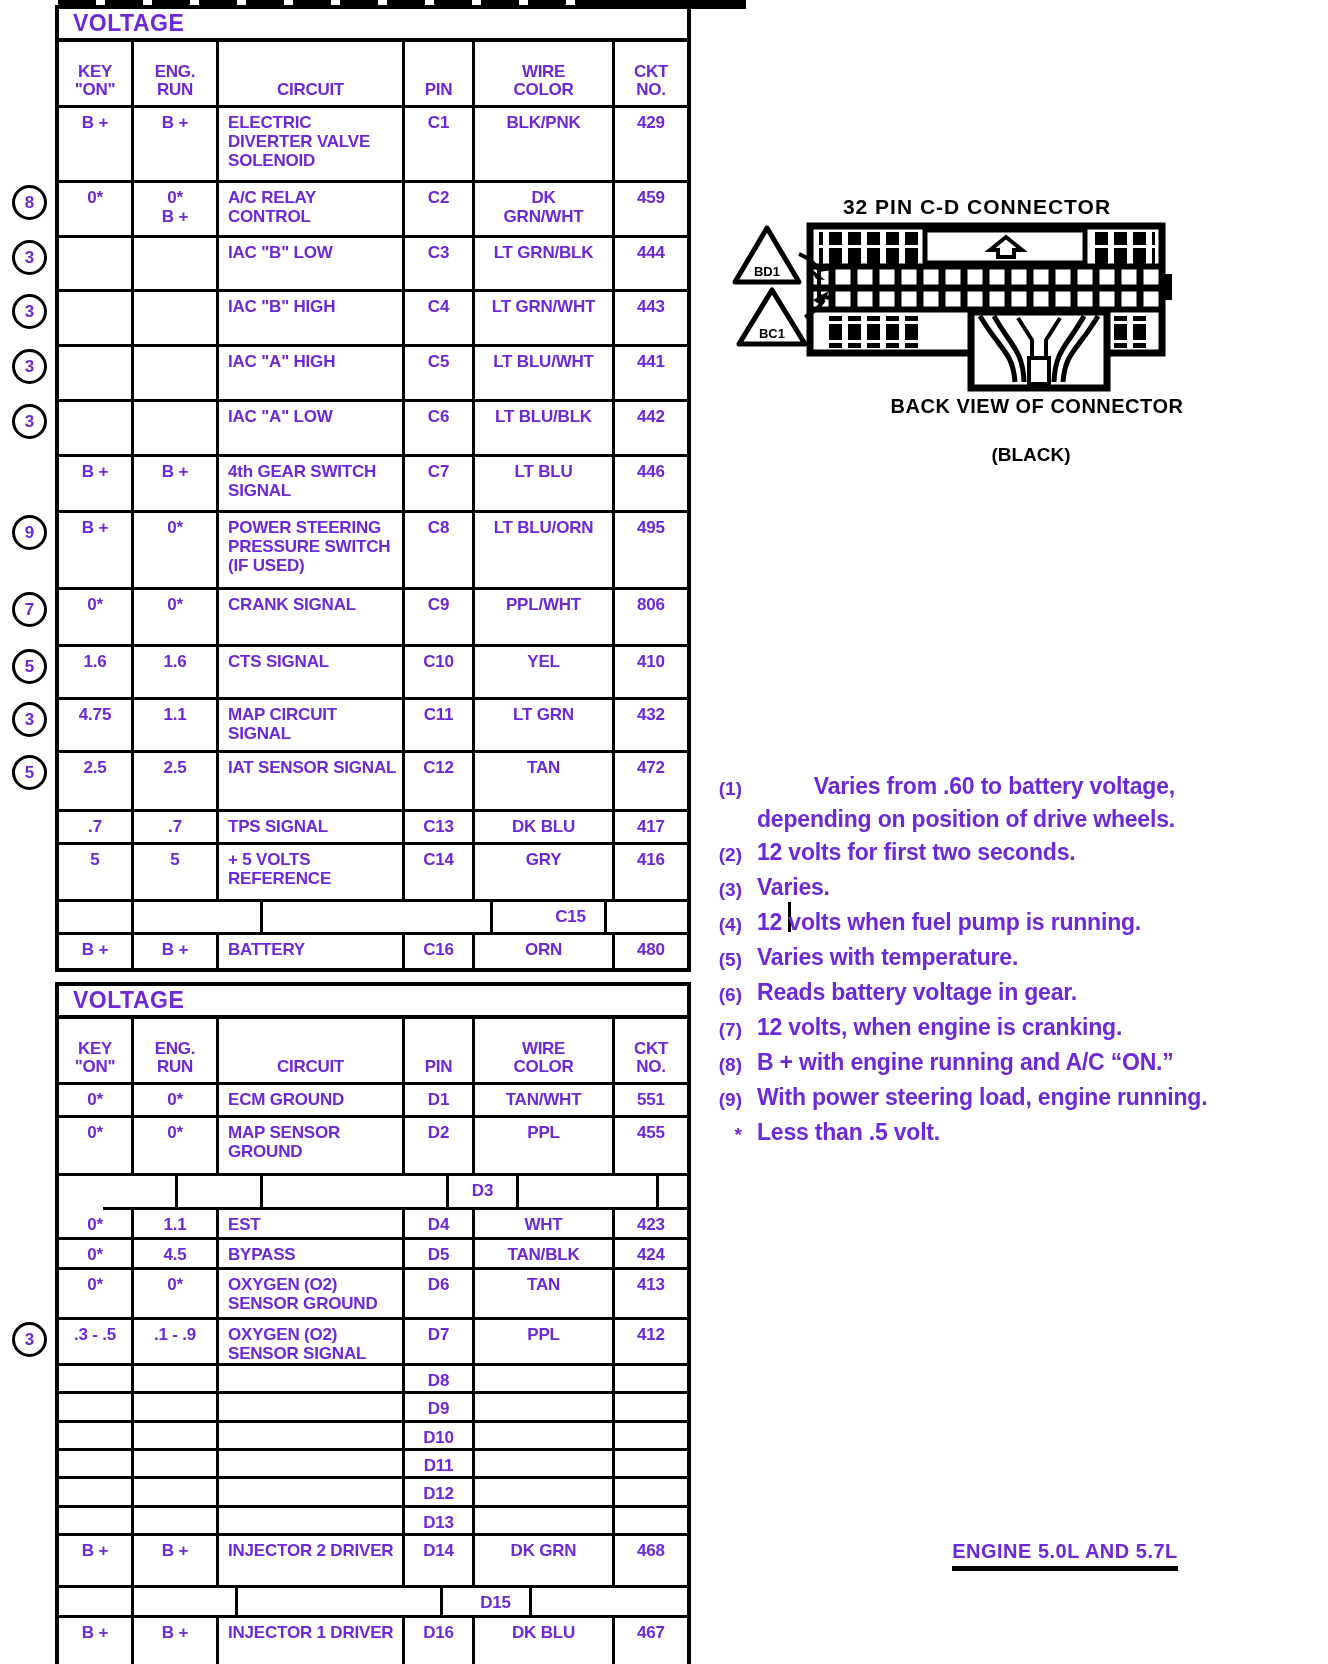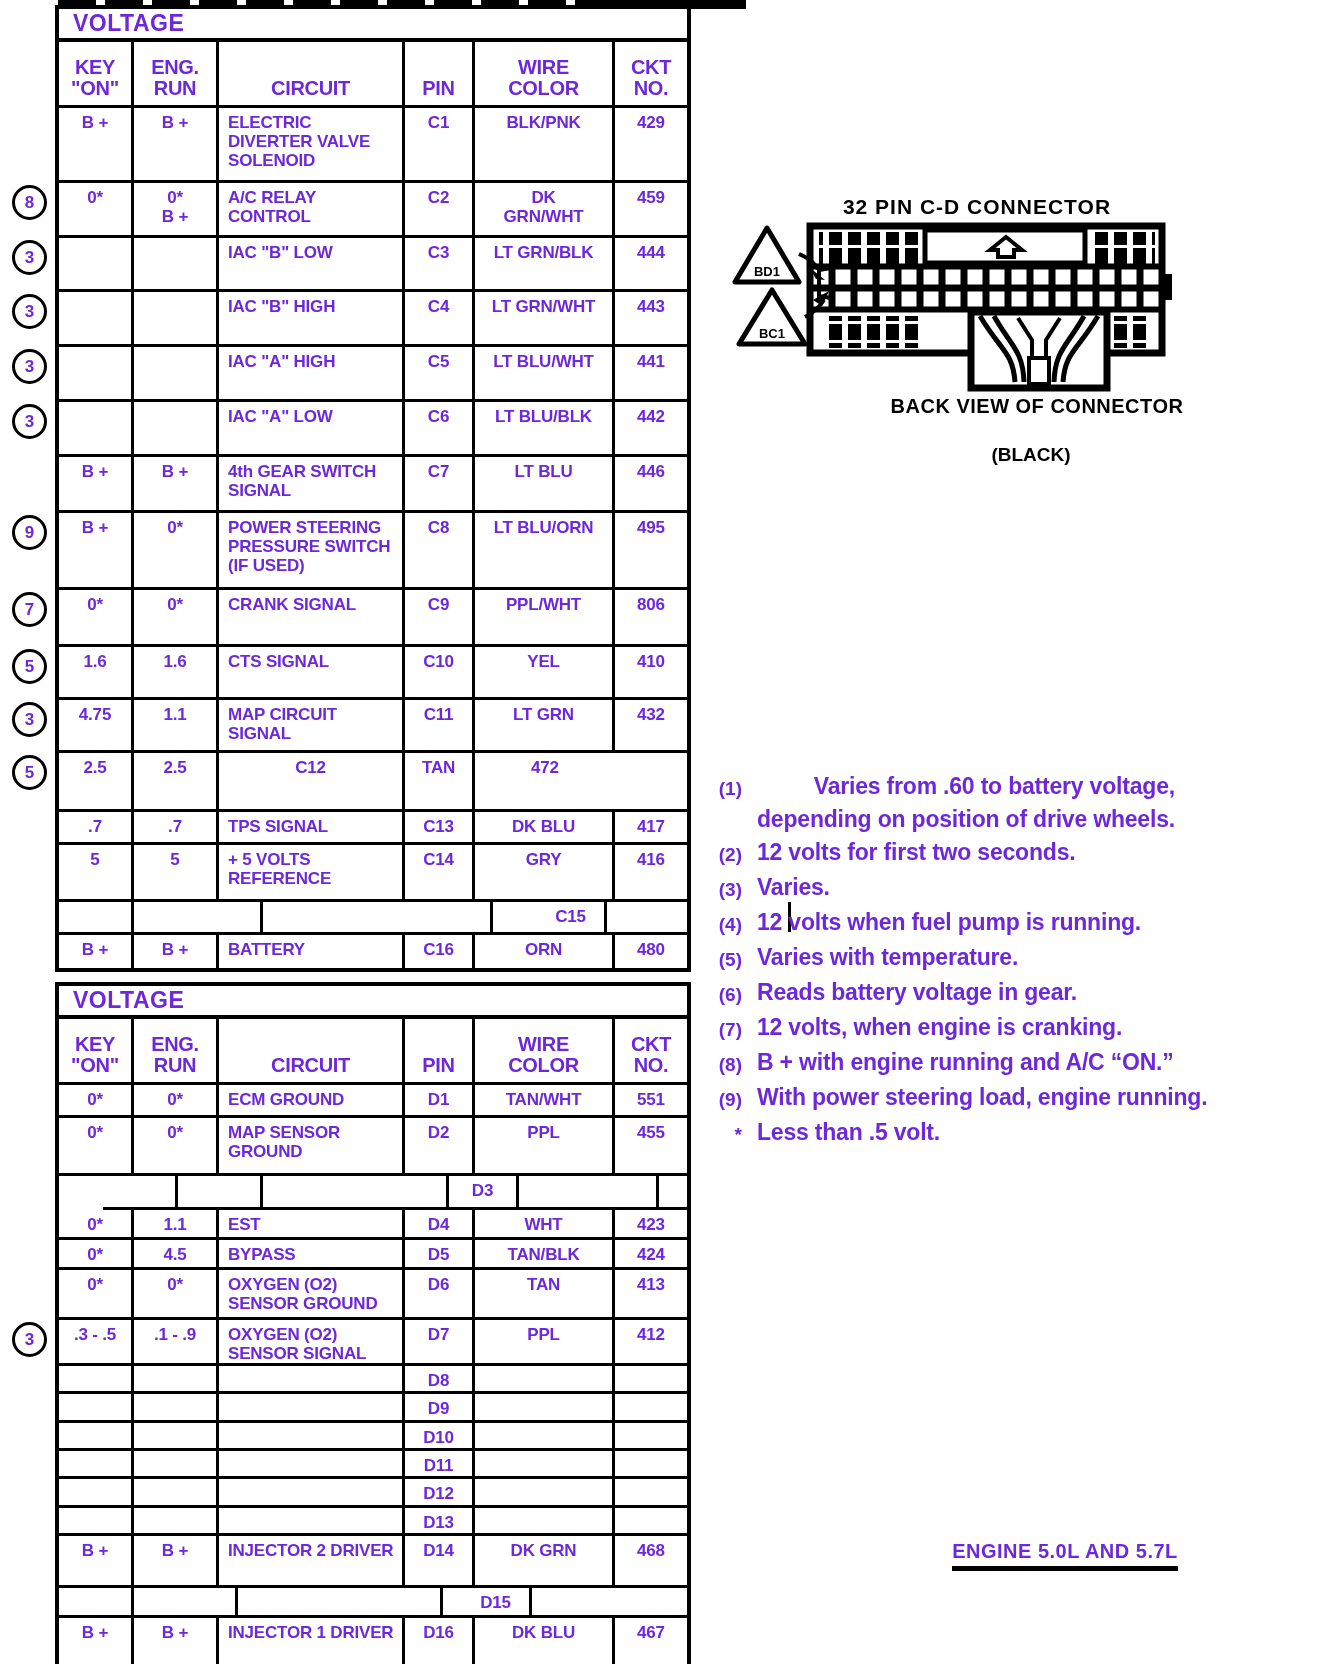--- a/index.html
+++ b/index.html
@@ -20,21 +20,21 @@
   .tgrid{border:4px solid #000;margin-top:-4px;box-sizing:border-box;background:#fff;}
   .trow{display:grid;grid-template-columns:75px 85px 186px 70px 140px 72px;
         position:relative;border-bottom:3px solid #000;box-sizing:border-box;overflow:visible;}
   .trow:last-child{border-bottom:none;}
   .tcell{border-right:3px solid #000;box-sizing:border-box;padding-top:5px;text-align:center;
          font-weight:bold;font-size:17px;letter-spacing:-.2px;line-height:1.12;white-space:pre-line;overflow:hidden;}
   .tcell:last-child{border-right:none;}
   .c-circ{text-align:left;padding-left:9px;padding-right:4px;}
   .header{height:66px;}
   .header .tcell{display:flex;align-items:flex-end;justify-content:center;
-                 padding-bottom:6px;font-size:20px;line-height:1.05;letter-spacing:-.3px;}
+                 padding-bottom:6px;font-size:17px;line-height:1.05;letter-spacing:-.3px;}
   .badge{position:absolute;left:-47px;top:2px;width:35px;height:35px;border:3px solid #000;
          border-radius:50%;display:flex;align-items:center;justify-content:center;
          font-size:17px;font-weight:bold;box-sizing:border-box;background:#fff;}
 
   
   .notes{position:absolute;left:700px;top:770px;width:615px;font-weight:bold;font-size:23px;}
   .note{display:flex;line-height:33px;}
   .note-label{width:42px;text-align:right;flex:none;font-size:19px;padding-top:2px;}
   .note-text{margin-left:15px;white-space:pre-line;letter-spacing:-.2px;text-align:right;}
 
@@ -167,20 +167,21 @@
             <div class="tcell">1.1</div>
             <div class="tcell c-circ">MAP CIRCUIT SIGNAL</div>
             <div class="tcell">C11</div>
             <div class="tcell">LT GRN</div>
             <div class="tcell">432</div>
           </div>
           <div class="trow" style="height: 59px;">
             <div class="badge">5</div>
             <div class="tcell">2.5</div>
             <div class="tcell">2.5</div>
+            <div class="tcell c-circ">IAT SENSOR SIGNAL</div>
             <div class="tcell">C12</div>
             <div class="tcell">TAN</div>
             <div class="tcell">472</div>
           </div>
           <div class="trow" style="height: 33px;">
             <div class="tcell">.7</div>
             <div class="tcell">.7</div>
             <div class="tcell c-circ">TPS SIGNAL</div>
             <div class="tcell">C13</div>
             <div class="tcell">DK BLU</div>

